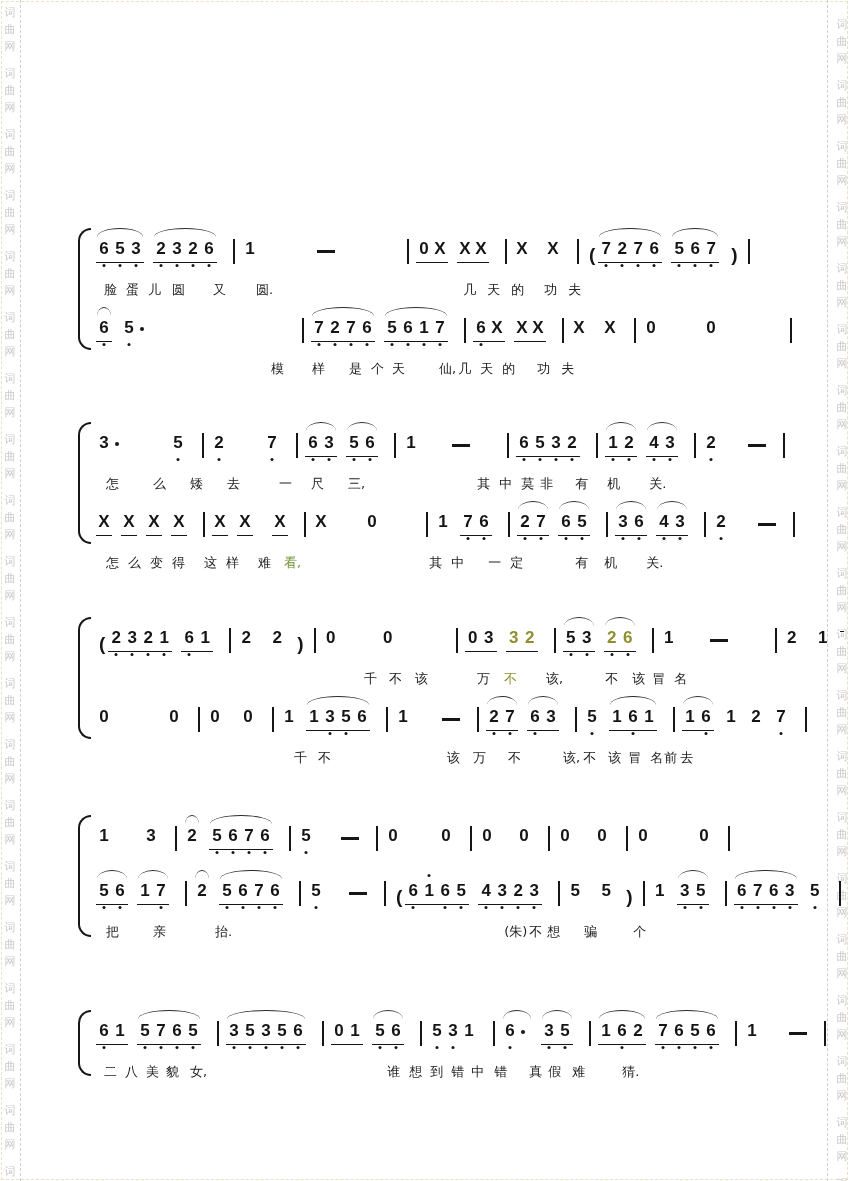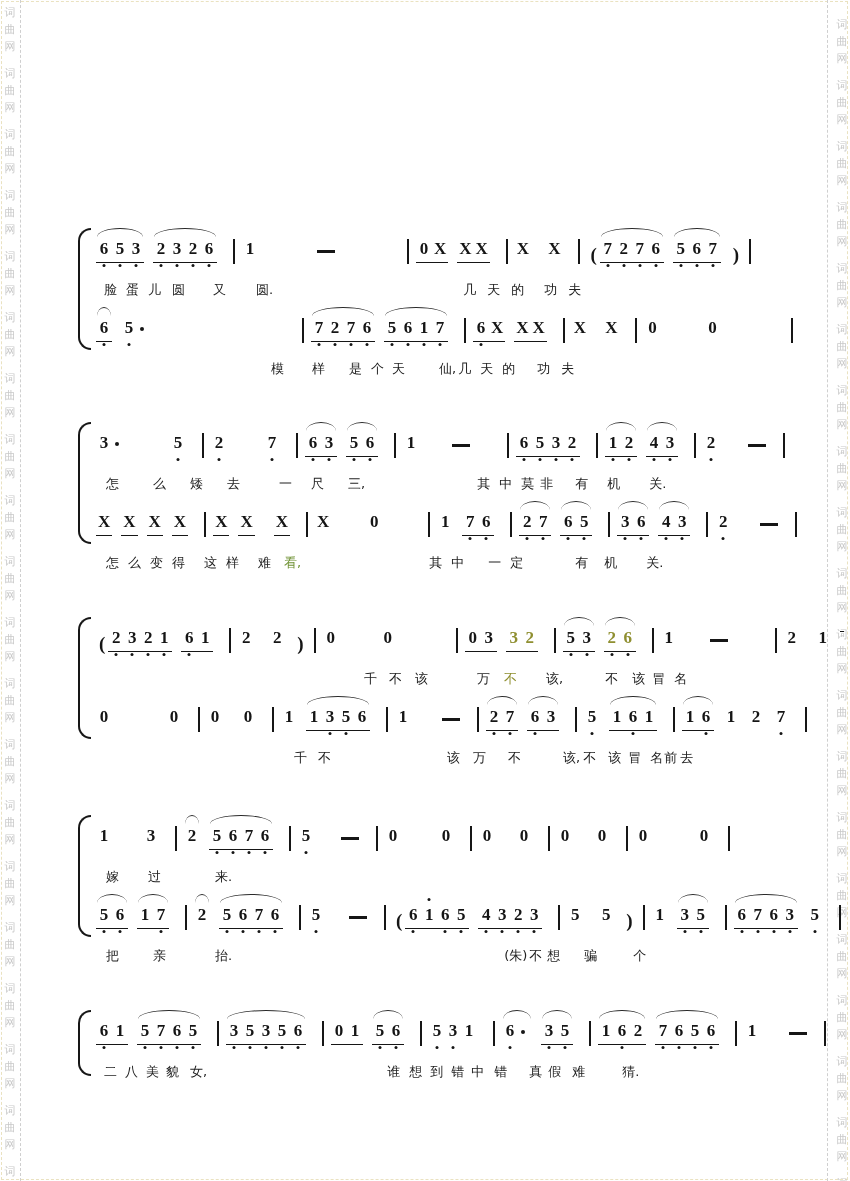--- a/index.html
+++ b/index.html
@@ -7,21 +7,21 @@
         font-family:"DejaVu Sans",sans-serif;}
   .frame{position:absolute;left:1px;top:1px;right:2px;bottom:1px;border:1px dashed #eae2c0;pointer-events:none;}
   .vdash{position:absolute;top:0;bottom:0;border-left:1px dashed #cfcfcf;}
   .wm-col{position:absolute;color:#c9c9c9;font-size:11px;line-height:17px;text-align:center;width:14px;}
   .wm-grp{margin-bottom:10px;}
   .wm-ch{display:block;}
   .sys{position:absolute;left:96px;width:712px;}
   .brace{position:absolute;left:-18px;top:2px;width:11px;border:2px solid #161616;border-right:none;
          border-radius:16px 0 0 16px;}
   .m-row{position:relative;height:42px;padding-top:13px;white-space:nowrap;
-         font-family:Liberation Serif, serif;font-weight:700;font-size:17px;color:#151515;}
+         font-family:Liberation Sans, sans-serif;font-weight:700;font-size:17px;color:#151515;}
   .l-row{position:relative;height:24px;white-space:nowrap;font-size:13px;color:#222;}
   .lyr{display:inline-block;}
   .grp{position:relative;display:inline-block;padding:0 2px 1px 2px;margin-right:9px;vertical-align:top;}
   .grp.u{border-bottom:1.6px solid #161616;padding-bottom:3px;}
   .dig{position:relative;display:inline-block;min-width:12px;text-align:center;margin-right:4px;}
   .dig:last-child{margin-right:0;}
   .db{position:absolute;left:50%;transform:translateX(-50%);bottom:-8px;width:3px;height:3px;border-radius:50%;background:#161616;}
   .da{position:absolute;left:50%;transform:translateX(-50%);top:-7px;width:3px;height:3px;border-radius:50%;background:#161616;}
   .aug{display:inline-block;width:4px;height:4px;border-radius:50%;background:#161616;margin:0 5px 0 1px;vertical-align:middle;}
   .slur{position:absolute;top:-11px;left:1px;right:1px;height:8px;border-top:1.6px solid #2a2a2a;
@@ -257,21 +257,20 @@
       <div class="sys" style="top: 615px;">
         <div class="brace" style="height: 118px;"></div>
         <div class="m-row"><span class="par">(</span><span class="grp u"><span class="dig">2<span class="db"></span></span><span class="dig">3<span class="db"></span></span><span class="dig">2<span class="db"></span></span><span class="dig">1<span class="db"></span></span></span><span class="grp u"><span class="dig">6<span class="db"></span></span><span class="dig">1</span></span><span class="bar"></span><span class="grp"><span class="dig">2</span></span><span class="spc" style="width: 6px;"></span><span class="grp"><span class="dig">2</span></span><span class="par">)</span><span class="bar"></span><span class="grp"><span class="dig">0</span></span><span class="spc" style="width: 32px;"></span><span class="grp"><span class="dig">0</span></span><span class="spc" style="width: 44px;"></span><span class="bar"></span><span class="grp u"><span class="dig">0</span><span class="dig">3</span></span><span class="grp u" style="color: rgb(143, 143, 48);"><span class="dig">3</span><span class="dig">2</span></span><span class="bar"></span><span class="grp u"><span class="slur"></span><span class="dig">5<span class="db"></span></span><span class="dig">3<span class="db"></span></span></span><span class="grp u" style="color: rgb(143, 143, 48);"><span class="slur"></span><span class="dig">2<span class="db"></span></span><span class="dig">6<span class="db"></span></span></span><span class="bar"></span><span class="grp"><span class="dig">1</span></span><span class="spc" style="width: 14px;"></span><span class="dash"></span><span class="spc" style="width: 30px;"></span><span class="bar"></span><span class="grp"><span class="dig">2</span></span><span class="spc" style="width: 6px;"></span><span class="grp"><span class="dig">1</span></span><span class="grp u"></span></div>
         <div class="l-row"><span class="lyr" style="margin-left: 268px;">千</span><span class="lyr" style="margin-left: 12px;">不</span><span class="lyr" style="margin-left: 13px;">该</span><span class="lyr" style="margin-left: 49px;">万</span><span class="lyr" style="margin-left: 14px; color: rgb(143, 143, 48);">不</span><span class="lyr" style="margin-left: 29px;">该,</span><span class="lyr" style="margin-left: 42px;">不</span><span class="lyr" style="margin-left: 14px;">该</span><span class="lyr" style="margin-left: 7px;">冒</span><span class="lyr" style="margin-left: 9px;">名</span></div>
         <div class="m-row"><span class="grp"><span class="dig">0</span></span><span class="spc" style="width: 45px;"></span><span class="grp"><span class="dig">0</span></span><span class="bar"></span><span class="grp"><span class="dig">0</span></span><span class="spc" style="width: 8px;"></span><span class="grp"><span class="dig">0</span></span><span class="bar"></span><span class="grp"><span class="dig">1</span></span><span class="grp u"><span class="slur"></span><span class="dig">1</span><span class="dig">3<span class="db"></span></span><span class="dig">5<span class="db"></span></span><span class="dig">6</span></span><span class="bar"></span><span class="grp"><span class="dig">1</span></span><span class="spc" style="width: 12px;"></span><span class="dash"></span><span class="bar"></span><span class="grp u"><span class="slur"></span><span class="dig">2<span class="db"></span></span><span class="dig">7<span class="db"></span></span></span><span class="grp u"><span class="slur"></span><span class="dig">6<span class="db"></span></span><span class="dig">3</span></span><span class="bar"></span><span class="grp"><span class="dig">5<span class="db"></span></span></span><span class="grp u"><span class="slur"></span><span class="dig">1</span><span class="dig">6<span class="db"></span></span><span class="dig">1</span></span><span class="bar"></span><span class="grp u"><span class="slur"></span><span class="dig">1</span><span class="dig">6<span class="db"></span></span></span><span class="grp"><span class="dig">1</span></span><span class="grp"><span class="dig">2</span></span><span class="grp"><span class="dig">7<span class="db"></span></span></span><span class="bar"></span></div>
         <div class="l-row"><span class="lyr" style="margin-left: 198px;">千</span><span class="lyr" style="margin-left: 11px;">不</span><span class="lyr" style="margin-left: 116px;">该</span><span class="lyr" style="margin-left: 13px;">万</span><span class="lyr" style="margin-left: 22px;">不</span><span class="lyr" style="margin-left: 42px;">该,</span><span class="lyr" style="margin-left: 3px;">不</span><span class="lyr" style="margin-left: 12px;">该</span><span class="lyr" style="margin-left: 7px;">冒</span><span class="lyr" style="margin-left: 9px;">名</span><span class="lyr" style="margin-left: 1px;">前</span><span class="lyr" style="margin-left: 3px;">去</span></div>
       </div>
       <div class="sys" style="top: 813px;">
         <div class="brace" style="height: 118px;"></div>
         <div class="m-row"><span class="grp"><span class="dig">1</span></span><span class="spc" style="width: 22px;"></span><span class="grp"><span class="dig">3</span></span><span class="bar"></span><span class="grp"><span class="slur"></span><span class="dig">2</span></span><span class="grp u"><span class="slur"></span><span class="dig">5<span class="db"></span></span><span class="dig">6<span class="db"></span></span><span class="dig">7<span class="db"></span></span><span class="dig">6<span class="db"></span></span></span><span class="bar"></span><span class="grp"><span class="dig">5<span class="db"></span></span></span><span class="spc" style="width: 8px;"></span><span class="dash"></span><span class="bar"></span><span class="grp"><span class="dig">0</span></span><span class="spc" style="width: 28px;"></span><span class="grp"><span class="dig">0</span></span><span class="bar"></span><span class="grp"><span class="dig">0</span></span><span class="spc" style="width: 12px;"></span><span class="grp"><span class="dig">0</span></span><span class="bar"></span><span class="grp"><span class="dig">0</span></span><span class="spc" style="width: 12px;"></span><span class="grp"><span class="dig">0</span></span><span class="bar"></span><span class="grp"><span class="dig">0</span></span><span class="spc" style="width: 36px;"></span><span class="grp"><span class="dig">0</span></span><span class="bar"></span></div>
-        <div class="l-row"><span class="lyr" style="margin-left: 10px;">嫁</span><span class="lyr" style="margin-left: 29px;">过</span><span class="lyr" style="margin-left: 54px;">来.</span></div>
         <div class="m-row"><span class="grp u"><span class="slur"></span><span class="dig">5<span class="db"></span></span><span class="dig">6<span class="db"></span></span></span><span class="grp u"><span class="slur"></span><span class="dig">1</span><span class="dig">7<span class="db"></span></span></span><span class="bar"></span><span class="grp"><span class="slur"></span><span class="dig">2</span></span><span class="grp u"><span class="slur"></span><span class="dig">5<span class="db"></span></span><span class="dig">6<span class="db"></span></span><span class="dig">7<span class="db"></span></span><span class="dig">6<span class="db"></span></span></span><span class="bar"></span><span class="grp"><span class="dig">5<span class="db"></span></span></span><span class="spc" style="width: 6px;"></span><span class="dash"></span><span class="bar"></span><span class="par">(</span><span class="grp u"><span class="dig">6<span class="db"></span></span><span class="dig">1<span class="da"></span></span><span class="dig">6<span class="db"></span></span><span class="dig">5<span class="db"></span></span></span><span class="grp u"><span class="dig">4<span class="db"></span></span><span class="dig">3<span class="db"></span></span><span class="dig">2<span class="db"></span></span><span class="dig">3<span class="db"></span></span></span><span class="bar"></span><span class="grp"><span class="dig">5</span></span><span class="spc" style="width: 6px;"></span><span class="grp"><span class="dig">5</span></span><span class="par">)</span><span class="bar"></span><span class="grp"><span class="dig">1</span></span><span class="grp u"><span class="slur"></span><span class="dig">3<span class="db"></span></span><span class="dig">5<span class="db"></span></span></span><span class="bar"></span><span class="grp u"><span class="slur"></span><span class="dig">6<span class="db"></span></span><span class="dig">7<span class="db"></span></span><span class="dig">6<span class="db"></span></span><span class="dig">3<span class="db"></span></span></span><span class="grp"><span class="dig">5<span class="db"></span></span></span><span class="bar"></span></div>
         <div class="l-row"><span class="lyr" style="margin-left: 10px;">把</span><span class="lyr" style="margin-left: 34px;">亲</span><span class="lyr" style="margin-left: 49px;">抬.</span><span class="lyr" style="margin-left: 272px;">(朱)</span><span class="lyr" style="margin-left: 2px;">不</span><span class="lyr" style="margin-left: 5px;">想</span><span class="lyr" style="margin-left: 24px;">骗</span><span class="lyr" style="margin-left: 36px;">个</span></div>
       </div>
       <div class="sys" style="top: 1008px;">
         <div class="brace" style="height: 62px;"></div>
         <div class="m-row"><span class="grp u"><span class="dig">6<span class="db"></span></span><span class="dig">1</span></span><span class="grp u"><span class="slur"></span><span class="dig">5<span class="db"></span></span><span class="dig">7<span class="db"></span></span><span class="dig">6<span class="db"></span></span><span class="dig">5<span class="db"></span></span></span><span class="bar"></span><span class="grp u"><span class="slur"></span><span class="dig">3<span class="db"></span></span><span class="dig">5<span class="db"></span></span><span class="dig">3<span class="db"></span></span><span class="dig">5<span class="db"></span></span><span class="dig">6<span class="db"></span></span></span><span class="bar"></span><span class="grp u"><span class="dig">0</span><span class="dig">1</span></span><span class="grp u"><span class="slur"></span><span class="dig">5<span class="db"></span></span><span class="dig">6<span class="db"></span></span></span><span class="bar"></span><span class="grp"><span class="dig">5<span class="db"></span></span><span class="dig">3<span class="db"></span></span><span class="dig">1</span></span><span class="bar"></span><span class="grp"><span class="slur"></span><span class="dig">6<span class="db"></span></span><span class="aug"></span></span><span class="grp u"><span class="slur"></span><span class="dig">3<span class="db"></span></span><span class="dig">5<span class="db"></span></span></span><span class="bar"></span><span class="grp u"><span class="slur"></span><span class="dig">1</span><span class="dig">6<span class="db"></span></span><span class="dig">2</span></span><span class="grp u"><span class="slur"></span><span class="dig">7<span class="db"></span></span><span class="dig">6<span class="db"></span></span><span class="dig">5<span class="db"></span></span><span class="dig">6<span class="db"></span></span></span><span class="bar"></span><span class="grp"><span class="dig">1</span></span><span class="spc" style="width: 10px;"></span><span class="dash"></span><span class="bar"></span></div>
         <div class="l-row"><span class="lyr" style="margin-left: 8px;">二</span><span class="lyr" style="margin-left: 8px;">八</span><span class="lyr" style="margin-left: 8px;">美</span><span class="lyr" style="margin-left: 7px;">貌</span><span class="lyr" style="margin-left: 11px;">女,</span><span class="lyr" style="margin-left: 180px;">谁</span><span class="lyr" style="margin-left: 9px;">想</span><span class="lyr" style="margin-left: 8px;">到</span><span class="lyr" style="margin-left: 8px;">错</span><span class="lyr" style="margin-left: 7px;">中</span><span class="lyr" style="margin-left: 10px;">错</span><span class="lyr" style="margin-left: 22px;">真</span><span class="lyr" style="margin-left: 6px;">假</span><span class="lyr" style="margin-left: 11px;">难</span><span class="lyr" style="margin-left: 37px;">猜.</span></div>
       </div>
     </div>
 </div>

